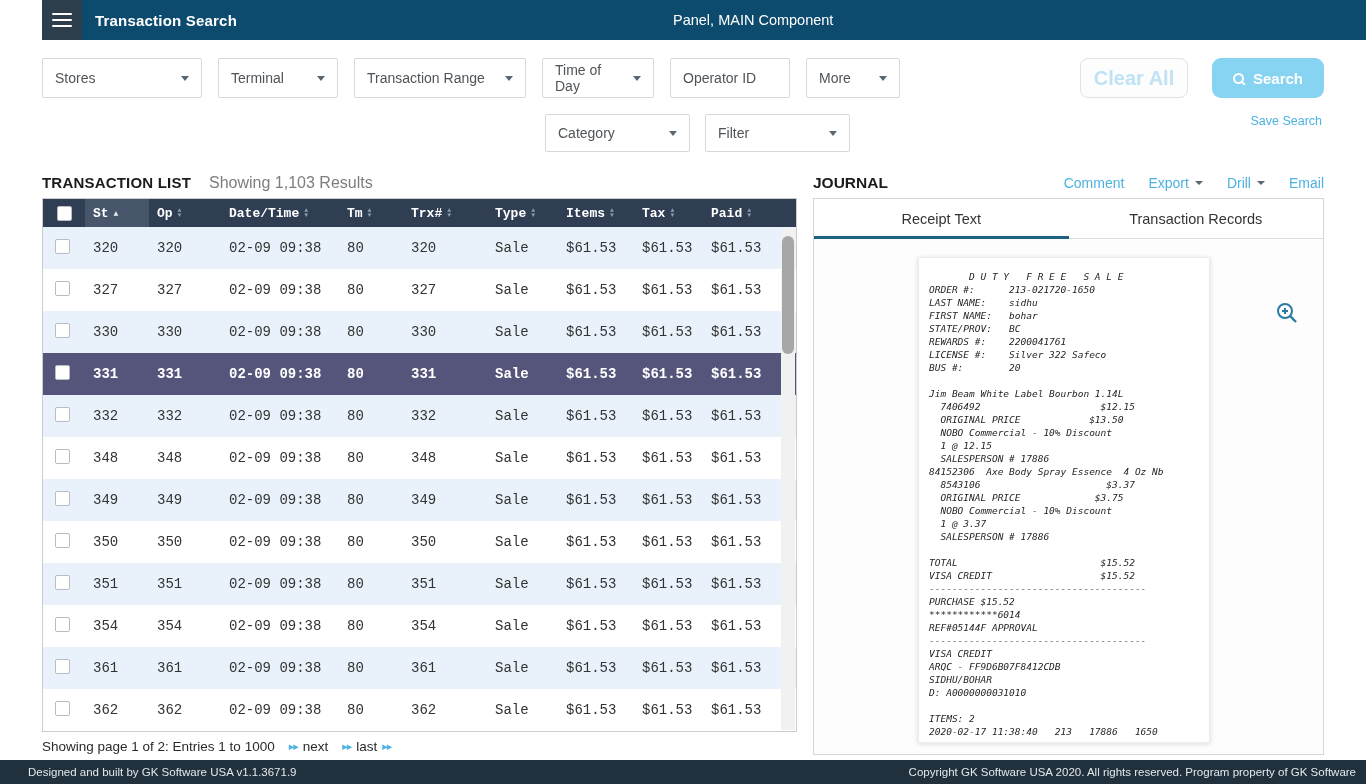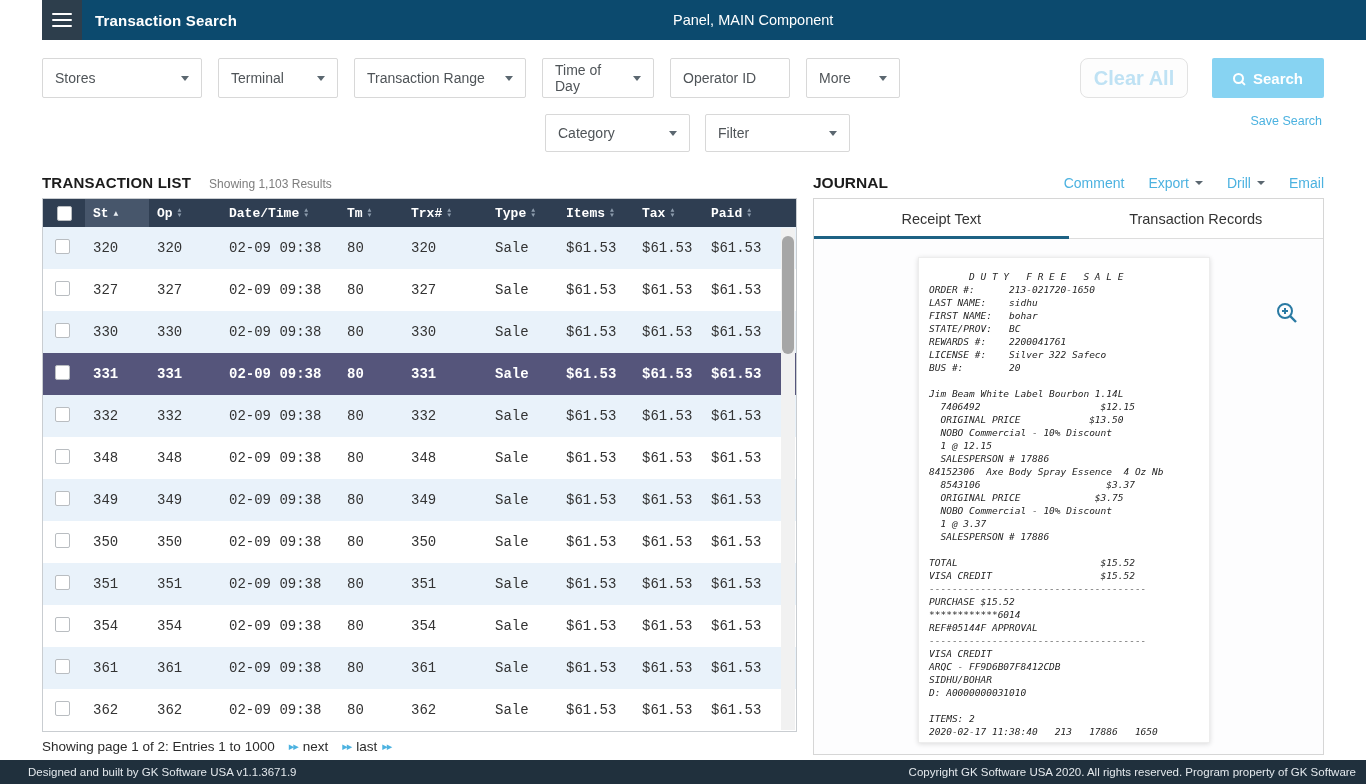--- a/index.html
+++ b/index.html
@@ -24,34 +24,34 @@
                 display: flex; align-items: center; padding: 0 12px; font-size: 14px; color: #4f5458; }
   .filter-box .fb-label { margin-right: auto; }
   .caret { width: 0; height: 0; border-left: 4.5px solid transparent; border-right: 4.5px solid transparent;
            border-top: 5px solid #5b6770; margin-left: 8px; flex: none; }
   .filter-input { font-family: inherit; font-size: 14px; color: #333; outline: none; }
   .filter-input::placeholder { color: #4f5458; }
   .f1{width:170px}.f2{width:160px}.f3{width:120px}.f4{width:172px}.f5{width:112px}.f6{width:120px}.f7{width:94px}
   .btn-clear { margin-left: auto; width: 108px; height: 40px; background: #fdfdfd; border: 1px solid #e2e2e2;
                border-radius: 8px; color: #bfe2f4; font-size: 20px; font-weight: bold; font-family: inherit; }
   .btn-search { margin-left: 8px; width: 112px; height: 40px; background: #87d3f2; border: none;
-                border-radius: 2px; color: #fff; font-size: 15px; font-weight: bold; font-family: inherit;
+                border-radius: 9px; color: #fff; font-size: 15px; font-weight: bold; font-family: inherit;
                 display: flex; align-items: center; justify-content: center; gap: 9px; }
   .mag { width: 11px; height: 11px; border: 2px solid #fff; border-radius: 50%; position: relative; display: inline-block; flex: none; }
   .mag::after { content: ""; position: absolute; width: 2px; height: 6px; background: #fff;
                 right: -2px; bottom: -4px; transform: rotate(-45deg); border-radius: 1px; }
   .fr2-box { position: absolute; top: 114px; height: 38px; }
   .fr2-category { left: 545px; width: 145px; }
   .fr2-filter { left: 705px; width: 145px; }
   .save-search { position: absolute; top: 114px; right: 44px; color: #4cb2e0; font-size: 12.5px; }
 
   
   .list-header { position: absolute; top: 174px; left: 42px; width: 755px; display: flex; align-items: baseline; }
   .tl-title { font-size: 15px; font-weight: bold; color: #1c1c1c; letter-spacing: .2px; }
-  .tl-results { margin-left: 18px; font-size: 12px; color: #7d7d7d; }
+  .tl-results { margin-left: 18px; font-size: 16px; color: #7d7d7d; }
   .tl-actions { margin-left: auto; margin-right: 26px; display: flex; gap: 34px; }
   .tl-actions a { color: #4cb2e0; font-size: 14px; }
 
   .table { position: absolute; top: 198px; left: 42px; width: 755px; border: 1px solid #c9cdd1; background: #fff; }
   .thead, .row { display: grid; grid-template-columns: 42px 64px 72px 118px 64px 84px 71px 76px 69px 1fr; font-family: Liberation Mono, monospace; }
   .thead { height: 28px; background: #2f3e52; color: #fff; align-items: center; }
   .th { display: flex; align-items: center; height: 28px; padding-left: 8px; font-size: 13px; font-weight: bold; }
   .th-cb { padding-left: 0; justify-content: center; }
   .th-sorted { background: #47566b; }
   .th-label { margin-right: 5px; }

